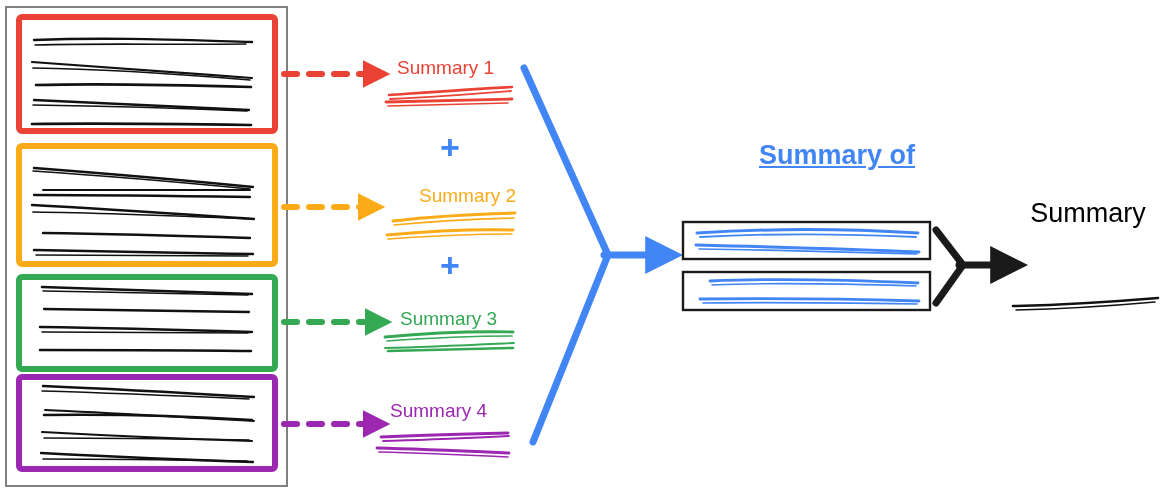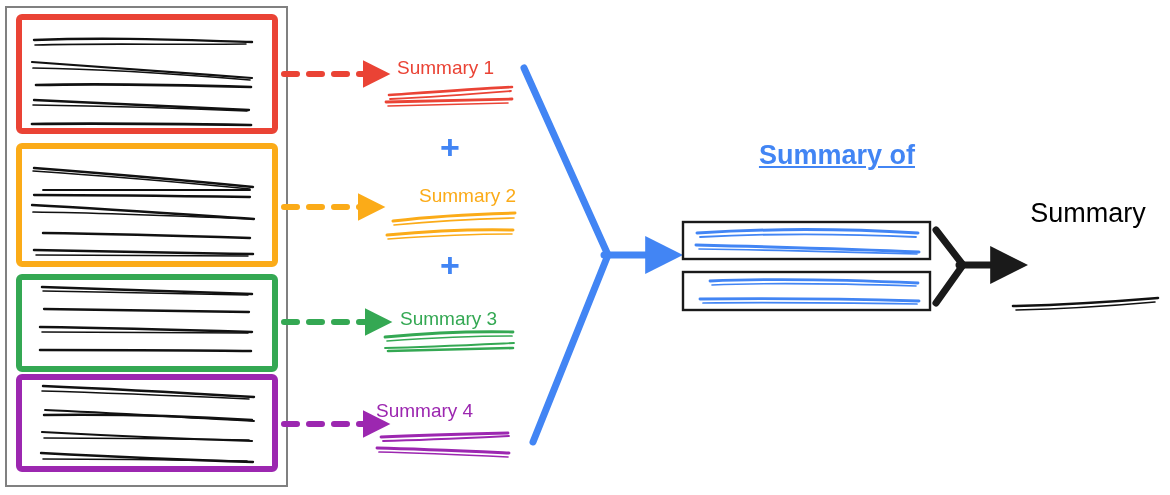--- a/index.html
+++ b/index.html
@@ -220,21 +220,21 @@
       <path d="M1016,310 C1062,309 1110,306 1155,302" stroke-width="1.6"></path>
     </g>
   </svg>
 
   <div class="lbl sum-label" style="left:397px; top:57px; color:#ea4335;">Summary 1</div>
 
   <div class="lbl sum-label" style="left:399px; top:185px; color:#fbab18;margin-left:20px;">Summary 2</div>
 
   <div class="lbl sum-label" style="left:400px; top:300px; color:#34a853;margin-top:8px;">Summary 3</div>
 
-  <div class="lbl sum-label" style="left:376px; top:400px; color:#9c27b0;">Summary 4</div>
+  <div class="lbl sum-label" style="left:390px; top:400px; color:#9c27b0;">Summary 4</div>
 
   <div class="plus" style="left:440px; top:130px; color:#4285f4;">+</div>
 
   <div class="plus" style="left:440px; top:248px; color:#4285f4;">+</div>
 
   <div class="lbl sos-label" style="left:700px; top:137px; width:215px; color:#4285f4;">
     <div>Summary of</div>
   </div>
 
   <div class="lbl final-label" style="left:1008px; top:194px; width:160px;">

